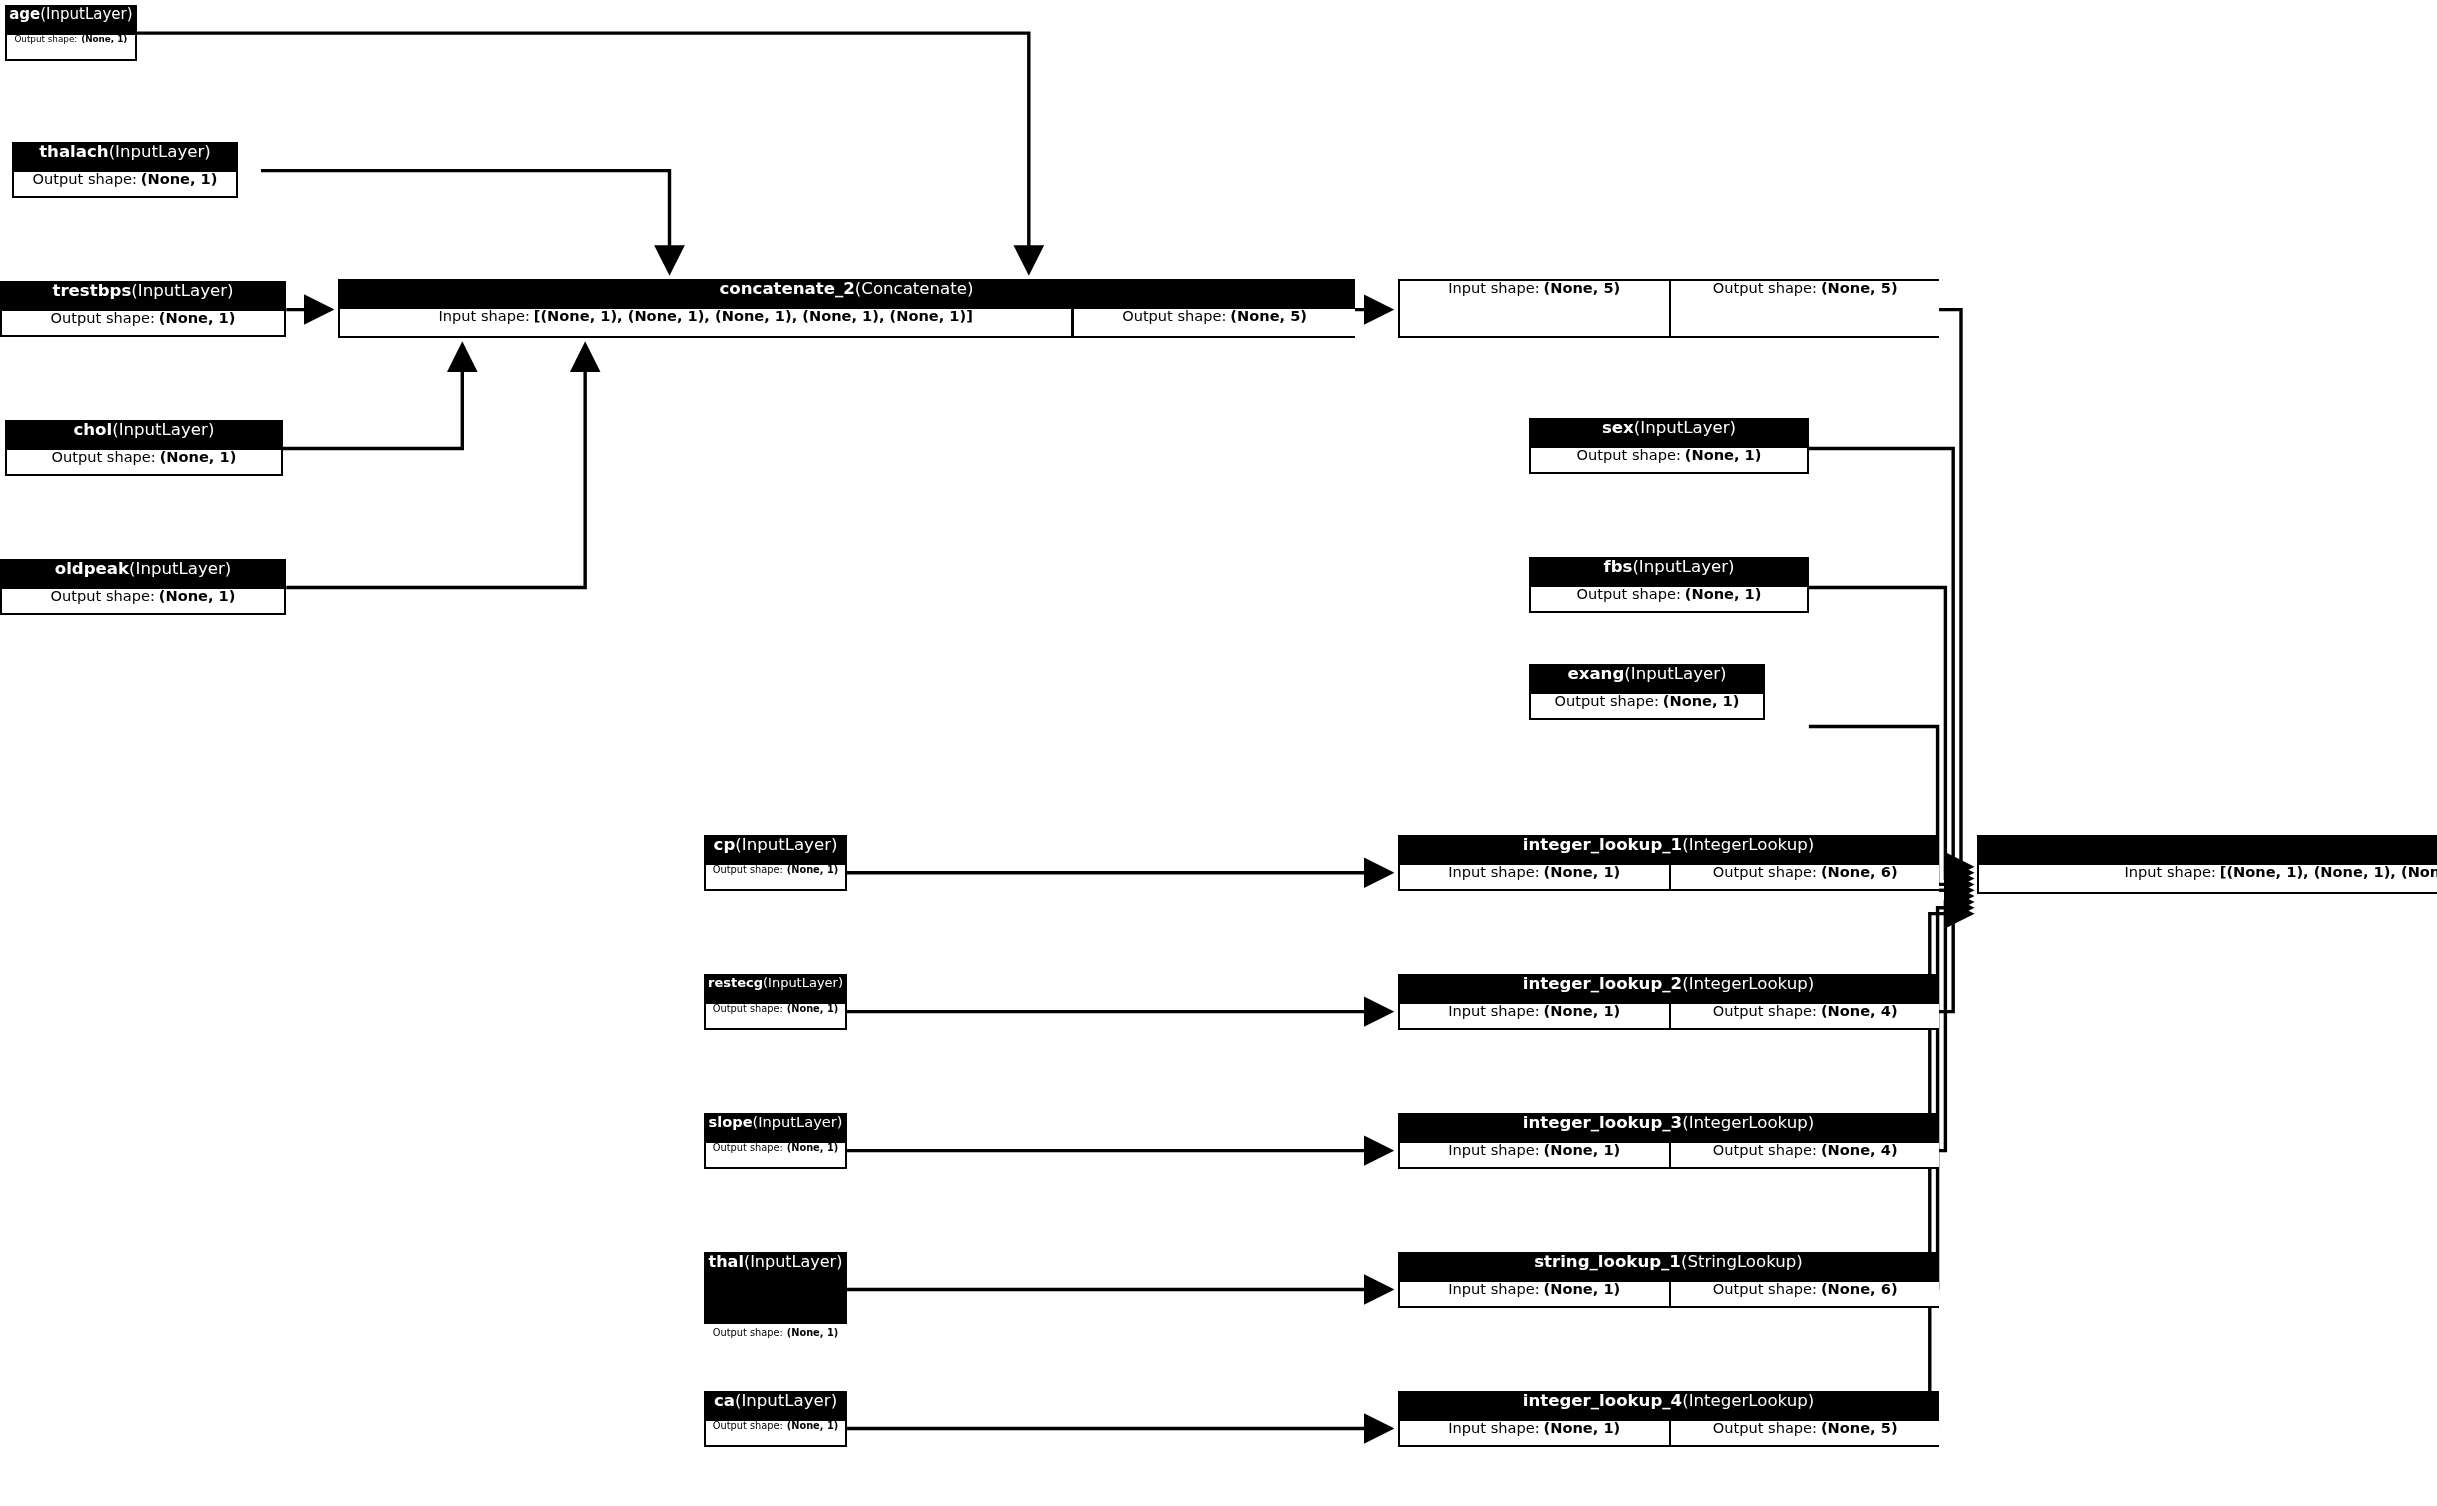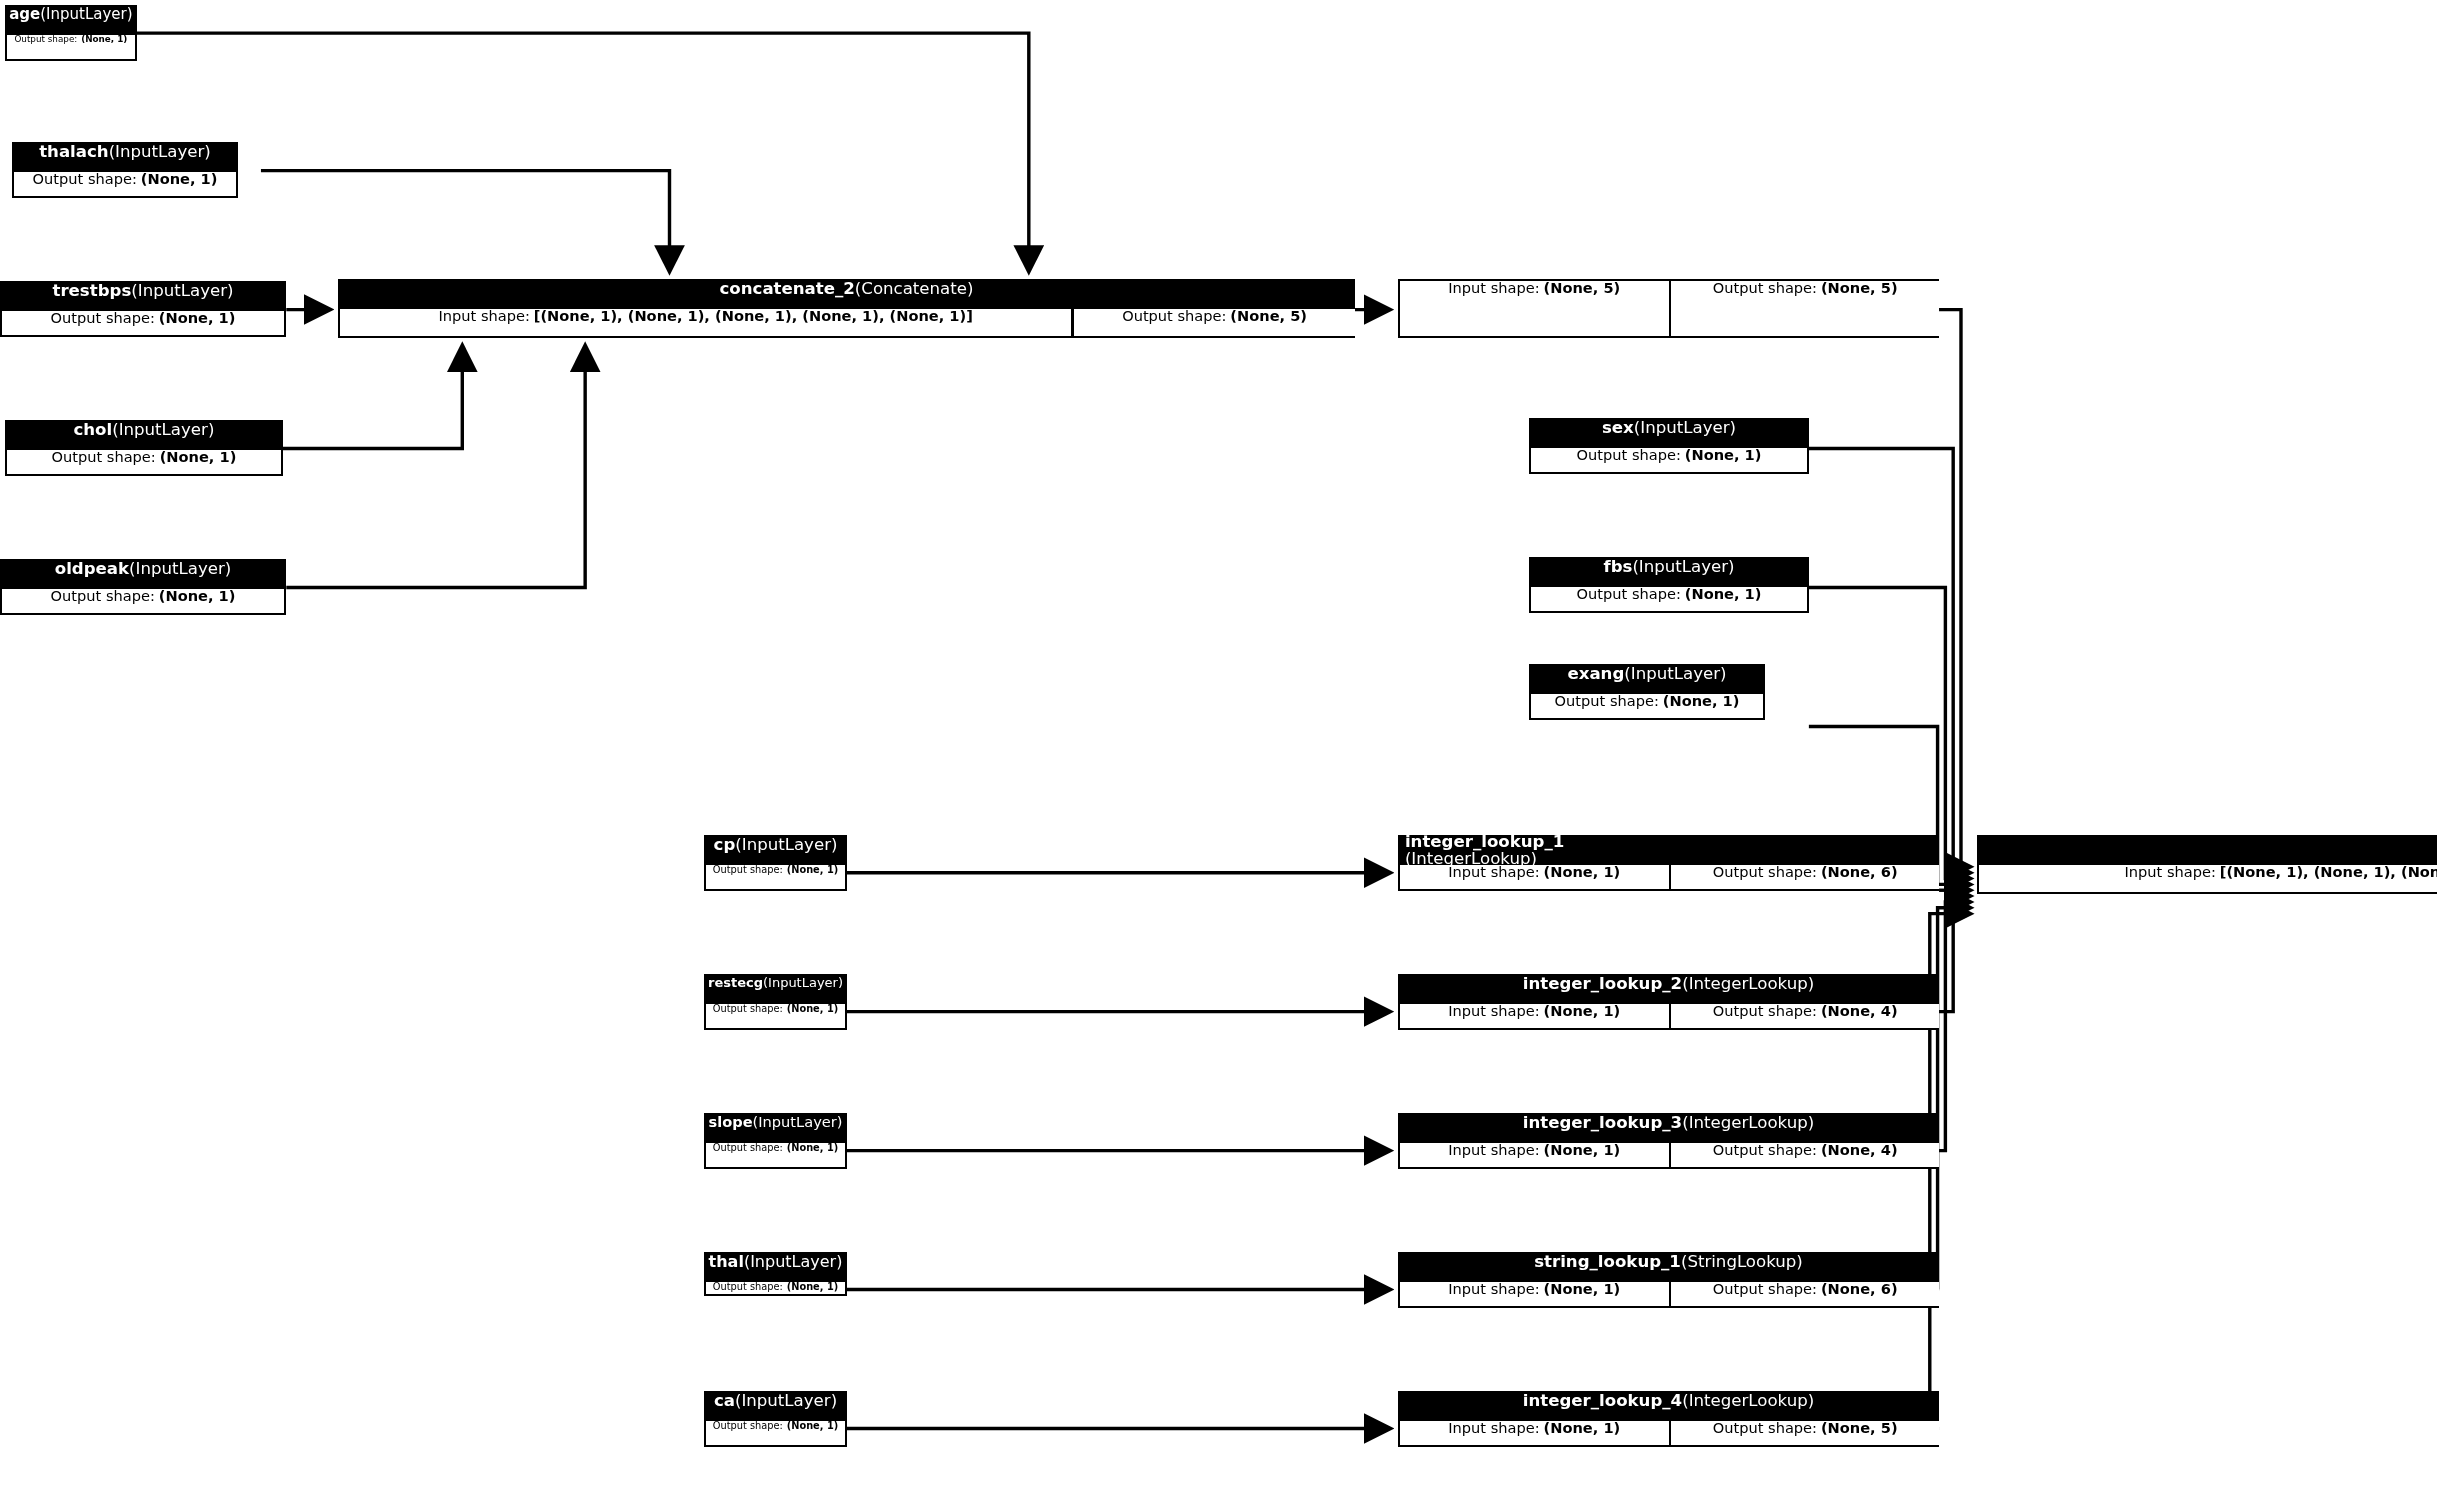--- a/index.html
+++ b/index.html
@@ -287,21 +287,21 @@
           <b>slope</b>
           <span class="cls"> (InputLayer)</span>
         </div>
         <div class="node-body">
           <div class="cell" style="font-size: 9.8px;">
             <span class="lbl">Output shape:</span>
             <b>(None, 1)</b>
           </div>
         </div>
       </div>
-      <div class="node" style="left: 704px; top: 1252px; width: 143px; height: 44px;">
+      <div class="node" style="left: 704px; top: 1252px; width: 143px; height: 72px; gap: 46px;">
         <div class="node-title" style="height: 28px; font-size: 16px;">
           <b>thal</b>
           <span class="cls"> (InputLayer)</span>
         </div>
         <div class="node-body">
           <div class="cell" style="font-size: 9.8px;">
             <span class="lbl">Output shape:</span>
             <b>(None, 1)</b>
           </div>
         </div>
@@ -312,21 +312,21 @@
           <span class="cls"> (InputLayer)</span>
         </div>
         <div class="node-body">
           <div class="cell" style="font-size: 9.8px;">
             <span class="lbl">Output shape:</span>
             <b>(None, 1)</b>
           </div>
         </div>
       </div>
       <div class="node" style="left: 1398px; top: 835px; width: 541px; height: 56px;">
-        <div class="node-title" style="height: 28px; flex-direction: column;">
+        <div class="node-title" style="height: 28px;">
           <b>integer_lookup_1</b>
           <span class="cls"> (IntegerLookup)</span>
         </div>
         <div class="node-body">
           <div class="cell" style="flex: 0 0 50%;">
             <span class="lbl">Input shape:</span>
             <b>(None, 1)</b>
           </div>
           <div class="cell" style="flex: 0 0 50%;">
             <span class="lbl">Output shape:</span>

